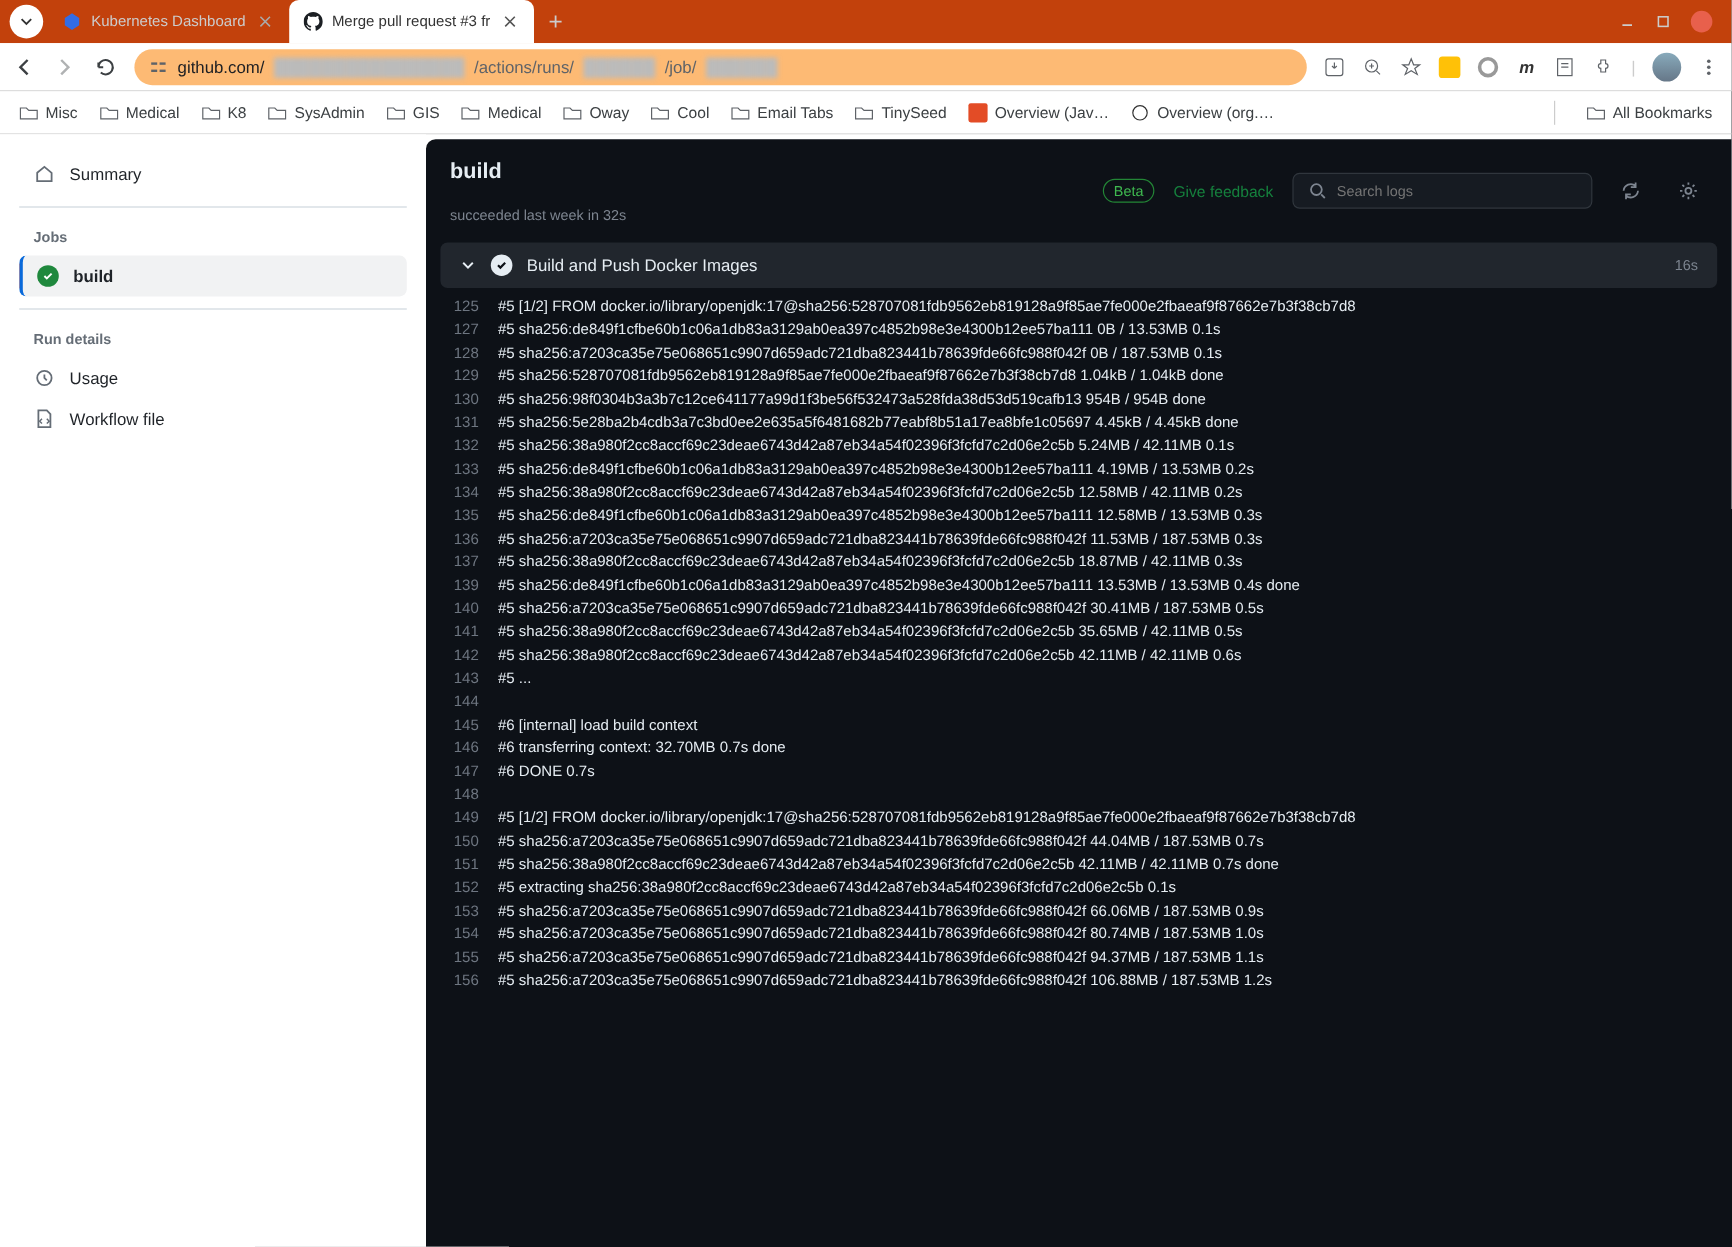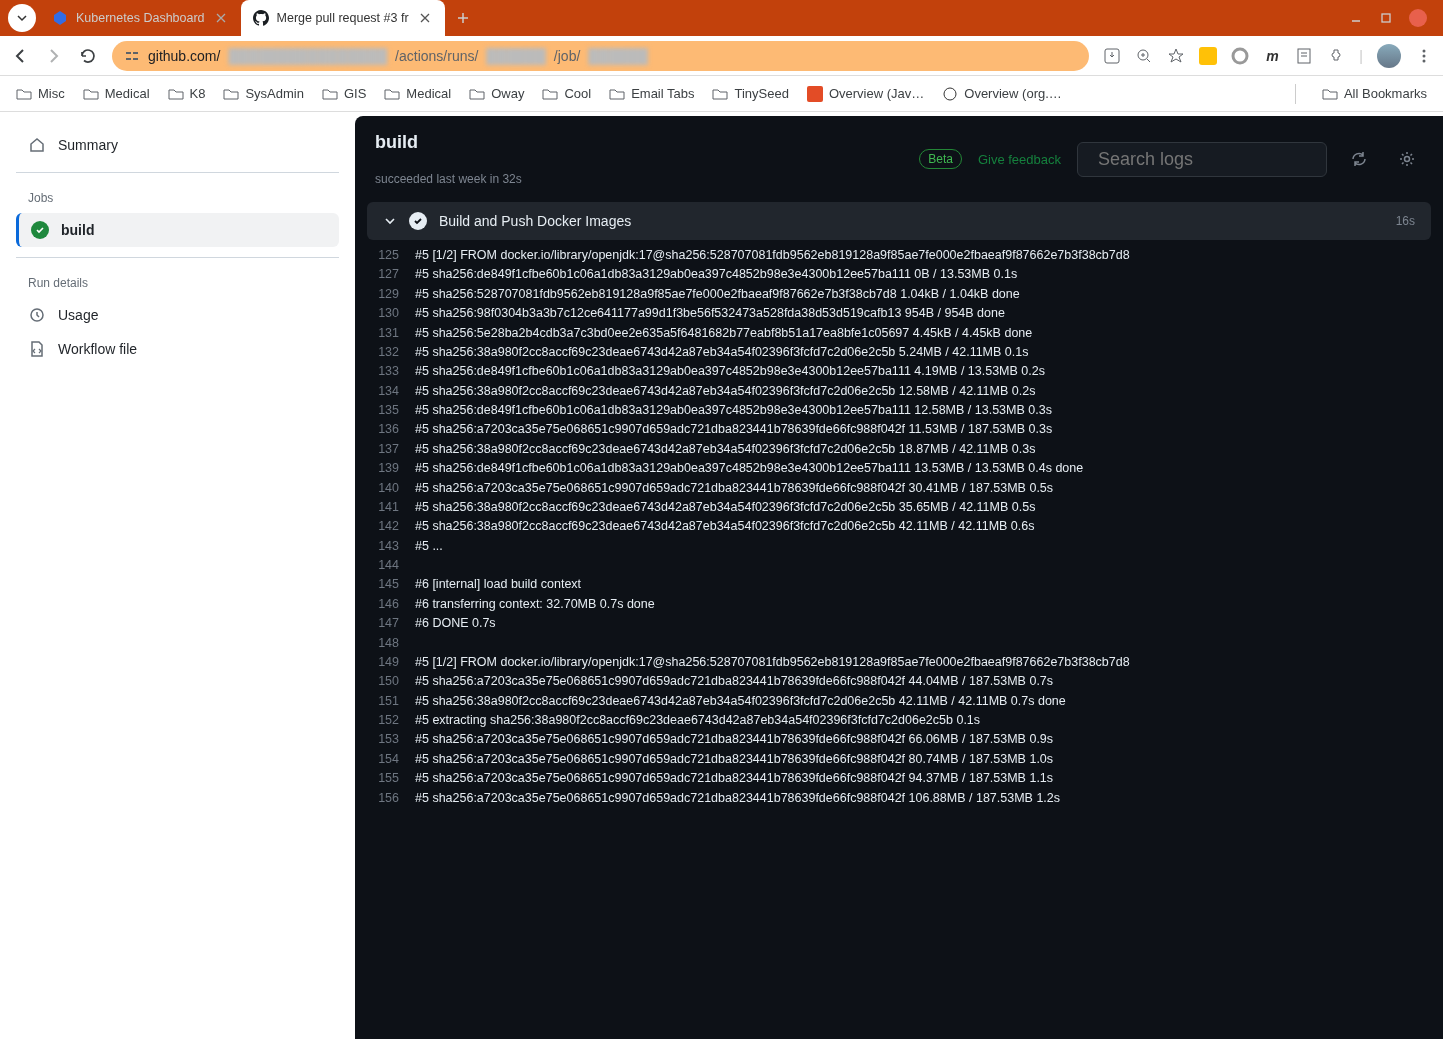--- a/index.html
+++ b/index.html
@@ -30,32 +30,32 @@
 .bm-sep{flex:1}
 .bm-right{display:flex;align-items:flex-start;gap:6px}
 .bm-divider{width:1px;height:20px;background:#ccc;margin:0 8px}
 .page{display:flex;height:calc(100vh - 112px)}
 .sidebar{width:355px;background:#fff;padding:16px 16px 16px 16px}
 .sb-item{display:flex;align-items:center;gap:12px;padding:8px 12px;border-radius:6px;color:#1f2328;font-size:14px;cursor:pointer}
 .sb-item.selected{background:#f1f2f3;font-weight:600;border-left:3px solid #0969da;position:relative}
 .sb-item.selected::before{content:"";position:absolute;left:-16px;top:0;bottom:0;width:3px;background:#fd8c73;display:none}
 .sb-indicator{width:3px;background:#fd8c73;position:absolute;left:0;top:6px;bottom:6px;border-radius:2px}
 .sb-sep{border-top:1px solid #d0d7de;margin:10px 0}
-.sb-label{font-size:12px;font-weight:400;color:#656d76;padding:8px 12px}
+.sb-label{font-size:12px;font-weight:700;color:#656d76;padding:8px 12px}
 .sb-nav-wrap{position:relative}
 .check-circle{width:18px;height:18px;background:#1f883d;border-radius:50%;display:flex;align-items:center;justify-content:center;color:#fff;flex-shrink:0}
 .main{flex:1;background:#0d1117;color:#e6edf3;overflow:auto;border-radius:8px 0 0 0;margin-top:4px}
 .main-header{display:flex;align-items:center;padding:16px 20px;gap:16px}
 .mh-left{flex:1}
 .mh-title{font-size:18px;font-weight:600;color:#e6edf3}
 .mh-sub{font-size:12px;color:#7d8590;margin-top:19px}
 .beta-badge{border:1px solid #238636;color:#3fb950;padding:2px 8px;border-radius:12px;font-size:12px}
 .feedback{color:#15803d;font-size:13px}
 .search-box{display:flex;align-items:center;gap:8px;background:#161b22;border:1px solid #30363d;border-radius:6px;padding:6px 12px;width:250px}
-.search-box input{background:transparent;border:none;color:#f97316;font-size:18px;outline:none;flex:1}
+.search-box input{background:transparent;border:none;color:#f97316;font-size:12px;outline:none;flex:1}
 .icon-btn{width:32px;height:32px;display:flex;align-items:center;justify-content:center;color:#7d8590;cursor:pointer}
 .step-header{display:flex;align-items:center;gap:12px;padding:10px 16px;background:#21262d;border-radius:6px;margin:0 12px;cursor:pointer}
 .step-title{flex:1;font-size:14px;color:#e6edf3}
 .step-time{font-size:12px;color:#7d8590}
 .logs{padding:6px 0;font-family:ui-monospace,SFMono-Regular,Menlo,Consolas,monospace;font-size:12.5px;line-height:1.55}
 .log-row{display:flex;white-space:pre-wrap;word-break:break-all}
 .ln{width:60px;text-align:right;padding-right:16px;color:#6e7681;flex-shrink:0;user-select:none}
 .lt{flex:1;color:#e6edf3;padding-right:16px}
 svg{display:block}
 </style>
@@ -330,20 +330,21 @@
             <path d="M2 5l2 2 4-4" stroke="#0d1117" stroke-width="1.8" fill="none"></path>
           </svg>
         </div>
       <div class="step-title">Build and Push Docker Images</div>
       <div class="step-time">16s</div>
     </div>
 
     <div class="logs" id="logs">
         <div class="log-row"><div class="ln">125</div><div class="lt">#5 [1/2] FROM docker.io/library/openjdk:17@sha256:528707081fdb9562eb819128a9f85ae7fe000e2fbaeaf9f87662e7b3f38cb7d8</div></div>
         <div class="log-row"><div class="ln">127</div><div class="lt">#5 sha256:de849f1cfbe60b1c06a1db83a3129ab0ea397c4852b98e3e4300b12ee57ba111 0B / 13.53MB 0.1s</div></div>
+        <div class="log-row"><div class="ln">128</div><div class="lt">#5 sha256:a7203ca35e75e068651c9907d659adc721dba823441b78639fde66fc988f042f 0B / 187.53MB 0.1s</div></div>
         <div class="log-row"><div class="ln">129</div><div class="lt">#5 sha256:528707081fdb9562eb819128a9f85ae7fe000e2fbaeaf9f87662e7b3f38cb7d8 1.04kB / 1.04kB done</div></div>
         <div class="log-row"><div class="ln">130</div><div class="lt">#5 sha256:98f0304b3a3b7c12ce641177a99d1f3be56f532473a528fda38d53d519cafb13 954B / 954B done</div></div>
         <div class="log-row"><div class="ln">131</div><div class="lt">#5 sha256:5e28ba2b4cdb3a7c3bd0ee2e635a5f6481682b77eabf8b51a17ea8bfe1c05697 4.45kB / 4.45kB done</div></div>
         <div class="log-row"><div class="ln">132</div><div class="lt">#5 sha256:38a980f2cc8accf69c23deae6743d42a87eb34a54f02396f3fcfd7c2d06e2c5b 5.24MB / 42.11MB 0.1s</div></div>
         <div class="log-row"><div class="ln">133</div><div class="lt">#5 sha256:de849f1cfbe60b1c06a1db83a3129ab0ea397c4852b98e3e4300b12ee57ba111 4.19MB / 13.53MB 0.2s</div></div>
         <div class="log-row"><div class="ln">134</div><div class="lt">#5 sha256:38a980f2cc8accf69c23deae6743d42a87eb34a54f02396f3fcfd7c2d06e2c5b 12.58MB / 42.11MB 0.2s</div></div>
         <div class="log-row"><div class="ln">135</div><div class="lt">#5 sha256:de849f1cfbe60b1c06a1db83a3129ab0ea397c4852b98e3e4300b12ee57ba111 12.58MB / 13.53MB 0.3s</div></div>
         <div class="log-row"><div class="ln">136</div><div class="lt">#5 sha256:a7203ca35e75e068651c9907d659adc721dba823441b78639fde66fc988f042f 11.53MB / 187.53MB 0.3s</div></div>
         <div class="log-row"><div class="ln">137</div><div class="lt">#5 sha256:38a980f2cc8accf69c23deae6743d42a87eb34a54f02396f3fcfd7c2d06e2c5b 18.87MB / 42.11MB 0.3s</div></div>
         <div class="log-row"><div class="ln">139</div><div class="lt">#5 sha256:de849f1cfbe60b1c06a1db83a3129ab0ea397c4852b98e3e4300b12ee57ba111 13.53MB / 13.53MB 0.4s done</div></div>

